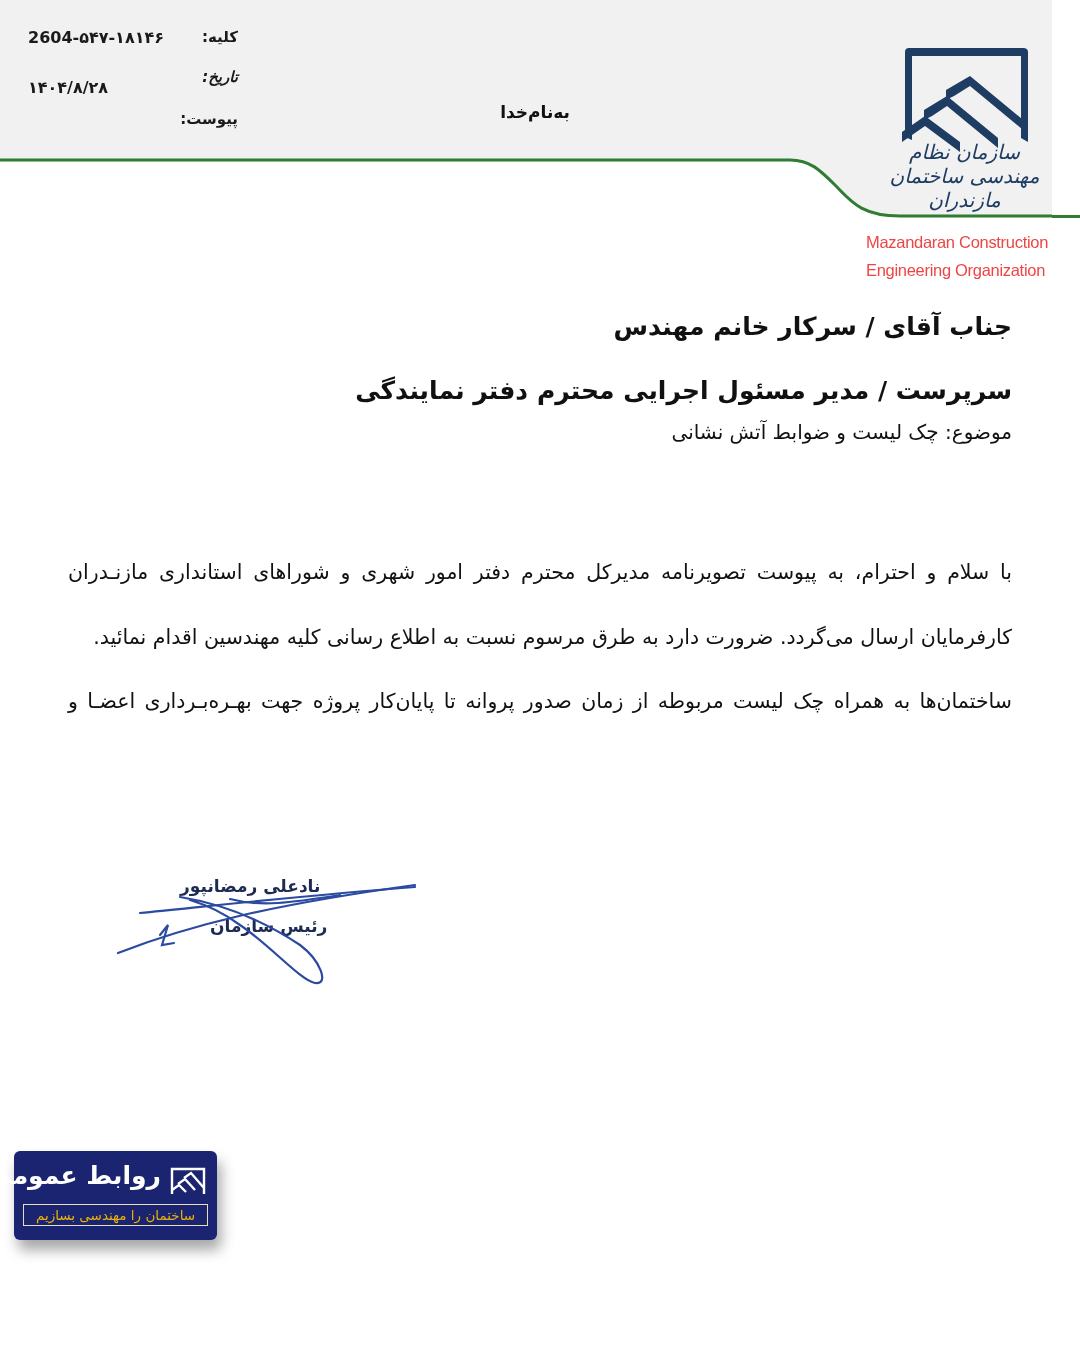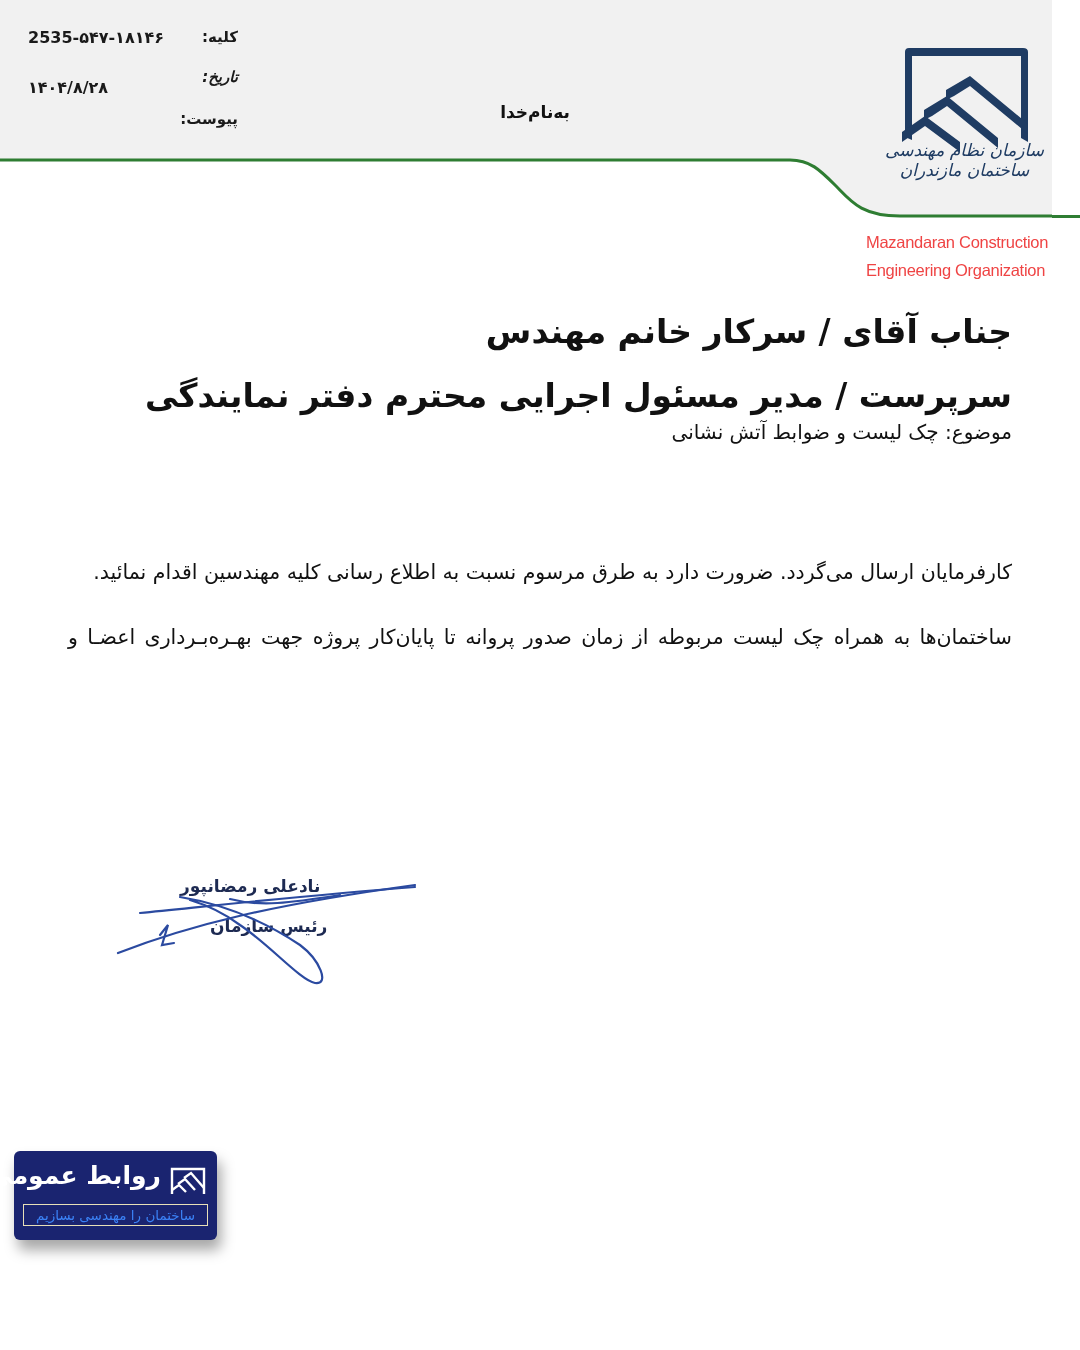--- a/index.html
+++ b/index.html
@@ -14,63 +14,63 @@
   .right-strip { position: absolute; left: 1052px; top: 0; width: 28px; height: 215px; background: #ffffff; }
 
   .meta { position: absolute; font-weight: bold; color: #1a1a1a; direction: rtl; }
   .meta-label { font-size: 15px; }
   .meta-value { font-size: 16px; direction: ltr; letter-spacing: 0.5px; }
 
   .basmala { position: absolute; left: 470px; top: 102px; width: 100px; text-align: right; direction: rtl; font-weight: bold; font-size: 17px; }
 
   .logo { position: absolute; left: 870px; top: 22px; width: 190px; height: 170px; }
   .logo-script { position: absolute; left: 872px; top: 140px; width: 185px; text-align: center; direction: rtl;
-    font-family: "DejaVu Serif", serif; font-style: italic; font-size: 17px; color: #1f3c63; }
+    font-family: "DejaVu Serif", serif; font-style: italic; font-size: 20px; color: #1f3c63; }
   .org-en { position: absolute; left: 866px; top: 228px; width: 200px; font-family: "Liberation Sans", sans-serif;
     font-size: 16.5px; color: #ef4444; line-height: 28px; letter-spacing: -0.3px; }
 
-  .addressee { position: absolute; right: 68px; direction: rtl; font-weight: bold; font-size: 33px; white-space: nowrap; }
+  .addressee { position: absolute; right: 68px; direction: rtl; font-weight: bold; font-size: 25px; white-space: nowrap; }
   .subject { position: absolute; right: 68px; top: 420px; direction: rtl; font-size: 20px; white-space: nowrap; }
 
   .body-text {
     position: absolute; left: 68px; right: 68px; top: 540px; direction: rtl;
     font-size: 20.5px; line-height: 64.5px; text-align: justify; text-align-last: justify;
   }
   .body-line { display: block; white-space: nowrap; text-align: justify; text-align-last: justify; }
   .sig-name { position: absolute; left: 180px; top: 876px; direction: rtl; font-weight: bold; font-size: 17px; color: #1d2a52; }
   .sig-title { position: absolute; left: 210px; top: 916px; direction: rtl; font-weight: bold; font-size: 17px; color: #1d2a52; }
   .signature-svg { position: absolute; left: 110px; top: 865px; }
 
   .pr-badge {
     position: absolute; left: 14px; top: 1151px; width: 203px; height: 89px; background: #1a2470;
     border-radius: 6px; box-shadow: 4px 10px 14px rgba(0,0,0,0.35);
   }
   .pr-title { position: absolute; right: 56px; top: 10px; direction: rtl; color: #ffffff; font-weight: bold; font-size: 25px; white-space: nowrap; }
   .pr-icon { position: absolute; right: 10px; top: 15px; }
   .pr-tagline {
     position: absolute; left: 9px; top: 53px; width: 183px; height: 20px; border: 1px solid #e8e0b8;
-    background: #1a2470; color: #3b82f6; direction: rtl; font-size: 13.5px; line-height: 20px; text-align: center; white-space: nowrap;
+    background: #1a2470; color: #eab308; direction: rtl; font-size: 13.5px; line-height: 20px; text-align: center; white-space: nowrap;
   }
 </style>
 </head>
 <body>
 
 <div class="header-band">
   <svg width="1052" height="230" viewBox="0 0 1052 230">
     <path d="M0 0 H1052 V215 H900 C860 215 850 200 835 185 C820 170 810 160 790 160 H0 Z" fill="#f1f1f1"></path>
     <path d="M0 160 H790 C810 160 820 170 835 185 C850 200 860 216 900 216 H1052" fill="none" stroke="#2e7d32" stroke-width="3"></path>
   </svg>
 </div>
 <div class="right-strip"></div>
 <svg style="position:absolute;left:1052px;top:215px" width="28" height="4">
     <rect x="0" y="0" width="28" height="3" fill="#2e7d32"></rect>
   </svg>
 
 <div class="meta meta-label" style="left:186px; top:28px; width:52px; text-align:right;">کلیه:</div>
-<div class="meta meta-value" style="left:28px; top:28px;">2535-۵۴۷-۱۸۱۴۶</div>
+<div class="meta meta-value" style="left:28px; top:28px;">2604-۵۴۷-۱۸۱۴۶</div>
 <div class="meta meta-label" style="left:186px; top:68px; width:52px; text-align:right;font-style:italic;">تاریخ:</div>
 <div class="meta meta-value" style="left:28px; top:78px;">۱۴۰۴/۸/۲۸</div>
 <div class="meta meta-label" style="left:186px; top:110px; width:52px; text-align:right;">پیوست:</div>
 
 <div class="basmala">به‌نام‌خدا</div>
 
 <svg class="logo" width="190" height="130" viewBox="0 0 190 130">
   <path d="M35 95 V10 Q35 6 39 6 H153 Q158 6 158 10 V100 L151 96 V14 H42 V98 Z" fill="#1f3c63"></path>
   <path d="M32 90 L55 74 L90 100 V110 L55 84 L32 100 Z" fill="#1f3c63"></path>
   <path d="M54 78 L54 68 L77 54 L128 96 V106 L77 64 L62 74 Z" fill="#1f3c63"></path>
@@ -82,20 +82,21 @@
   <div>Mazandaran Construction</div>
   <div>Engineering Organization</div>
 </div>
 
 <div class="addressee" style="top:312px;">جناب آقای / سرکار خانم مهندس</div>
 <div class="addressee" style="top:376px;">سرپرست / مدیر مسئول اجرایی محترم دفتر نمایندگی</div>
 
 <div class="subject">موضوع: چک لیست و ضوابط آتش نشانی</div>
 
 <div class="body-text">
+  <span class="body-line">با سلام و احترام، به پیوست تصویرنامه مدیرکل محترم دفتر امور شهری و شوراهای استانداری مازنـدران</span>
   <span class="body-line" style="text-align-last:right;">کارفرمایان ارسال می‌گردد. ضرورت دارد به طرق مرسوم نسبت به اطلاع رسانی کلیه مهندسین اقدام نمائید.</span>
   <span class="body-line">ساختمان‌ها به همراه چک لیست مربوطه از زمان صدور پروانه تا پایان‌کار پروژه جهت بهـره‌بـرداری اعضـا و</span>
 </div>
 
 <div class="sig-name">نادعلی رمضانپور</div>
 <div class="sig-title">رئیس سازمان</div>
 <svg class="signature-svg" width="320" height="130" viewBox="0 0 320 130">
   <g fill="none" stroke="#2b4aa0" stroke-width="2.2" stroke-linecap="round">
     <path d="M8 88 C80 60 160 40 305 20"></path>
     <path d="M30 48 C110 40 200 30 305 22"></path>

